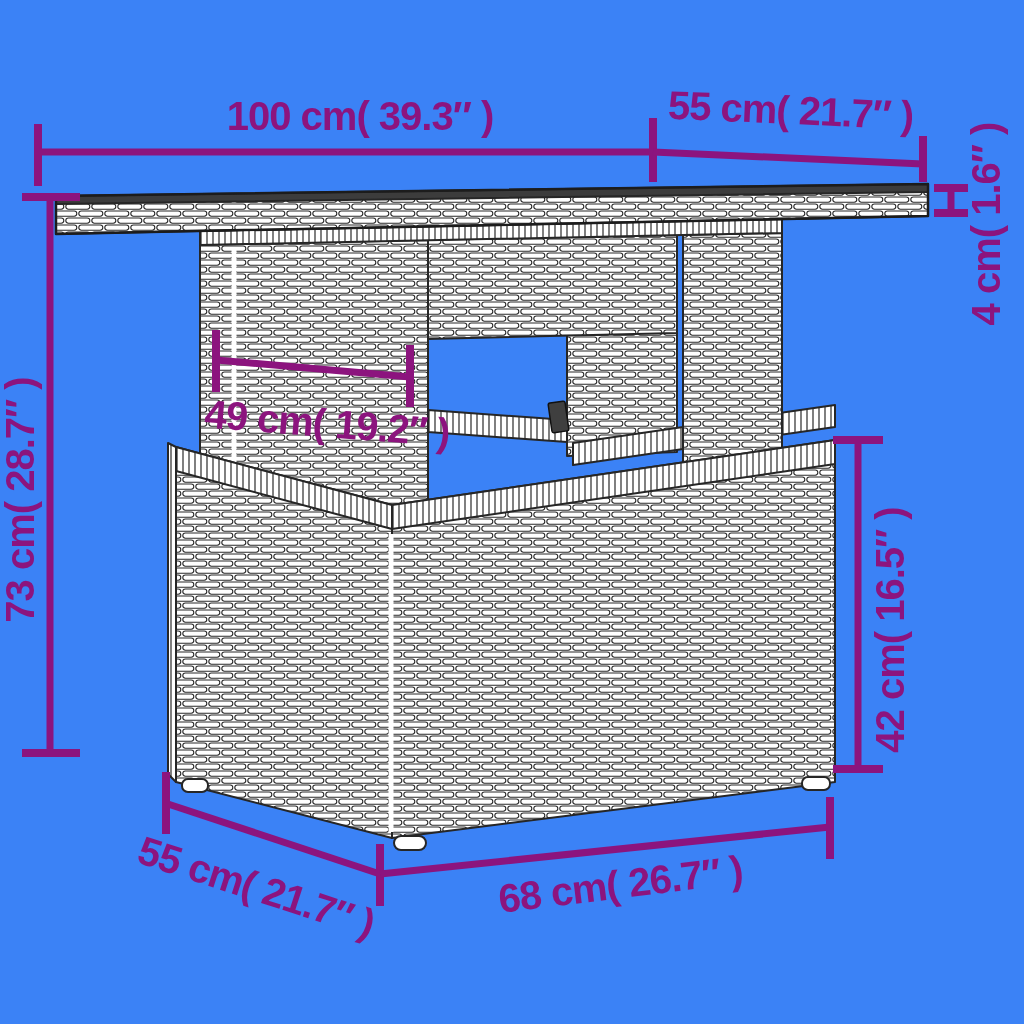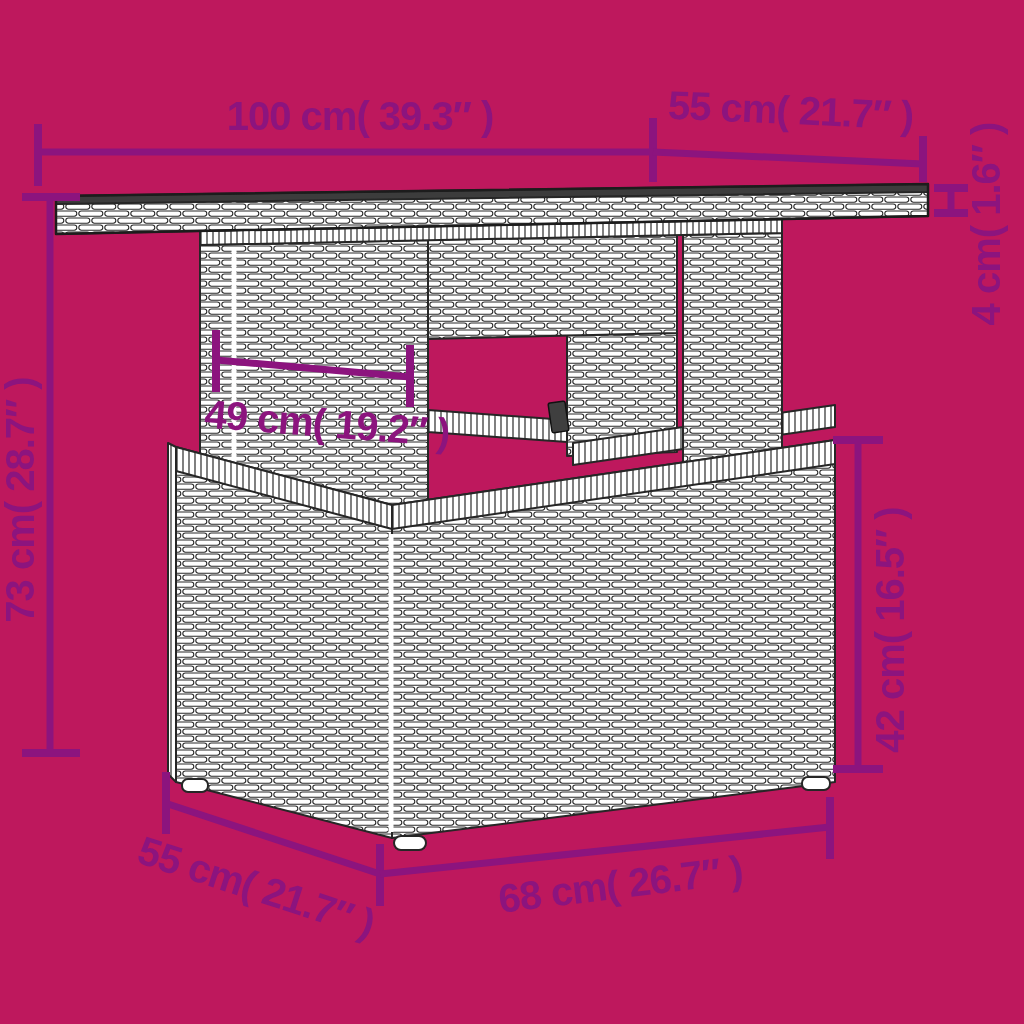--- a/index.html
+++ b/index.html
@@ -1,19 +1,19 @@
 <!DOCTYPE html>
 <html style="--dim-color: #8C147E;"><head>
 <meta charset="utf-8">
 <style>
   html,body{margin:0;padding:0;background:#fff;}
   .stage{
     position:relative;
     width:1024px;height:1024px;
-    background:#be185d;
+    background:#3b82f6;
     font-family:"Liberation Sans","DejaVu Sans",sans-serif;
     overflow:hidden;
   }
   svg{display:block;width:1024px;height:1024px;}
   .art{stroke:#262626;stroke-width:2;stroke-linejoin:round;}
   .dim-line{stroke:var(--dim-color,#8C147E);stroke-width:7;fill:none;stroke-linecap:butt;}
   .dim-tick{stroke:var(--dim-color,#8C147E);stroke-width:8;fill:none;stroke-linecap:butt;}
   .dim-text{
     fill:var(--dim-color,#8C147E);
     font-family:"Liberation Sans","DejaVu Sans",sans-serif;

